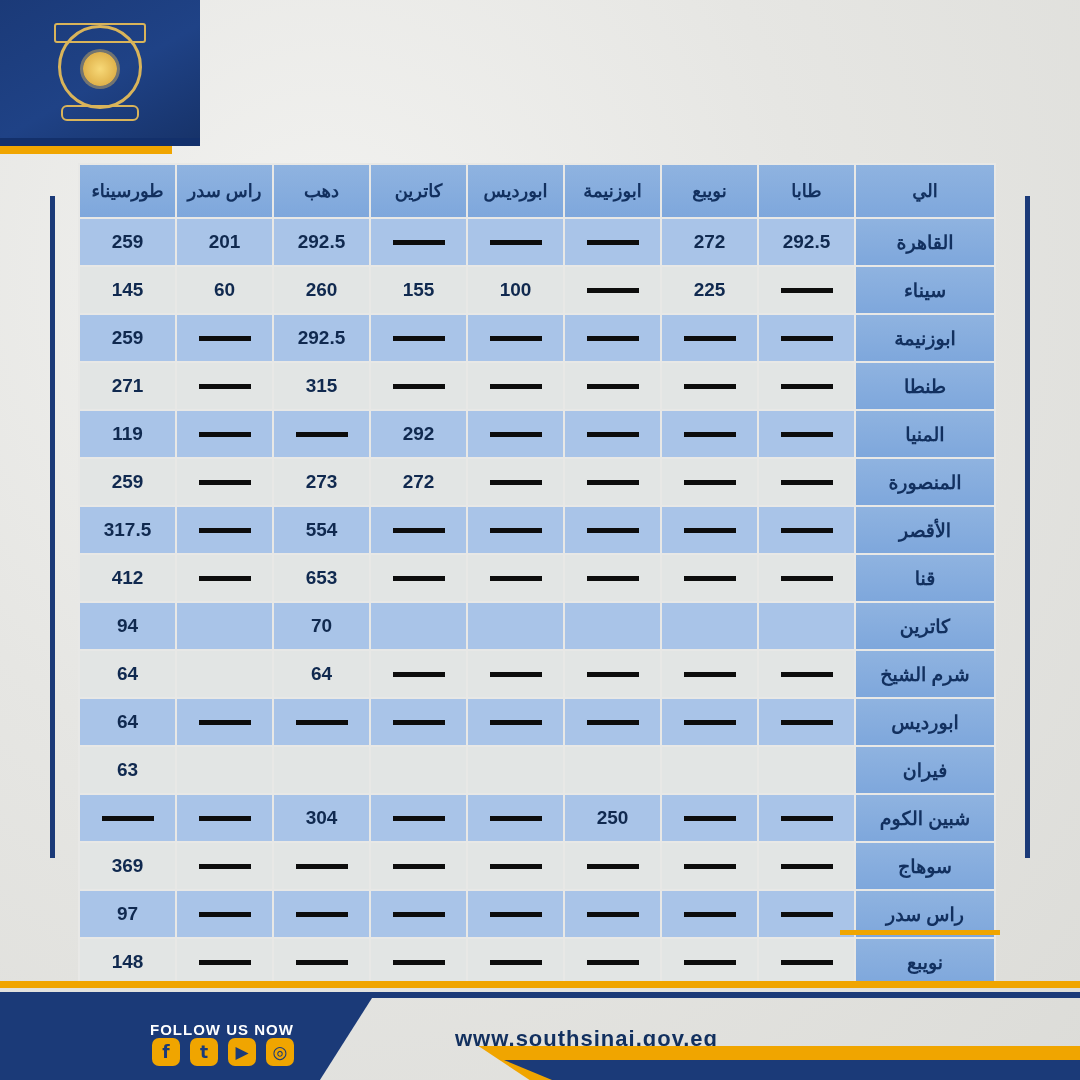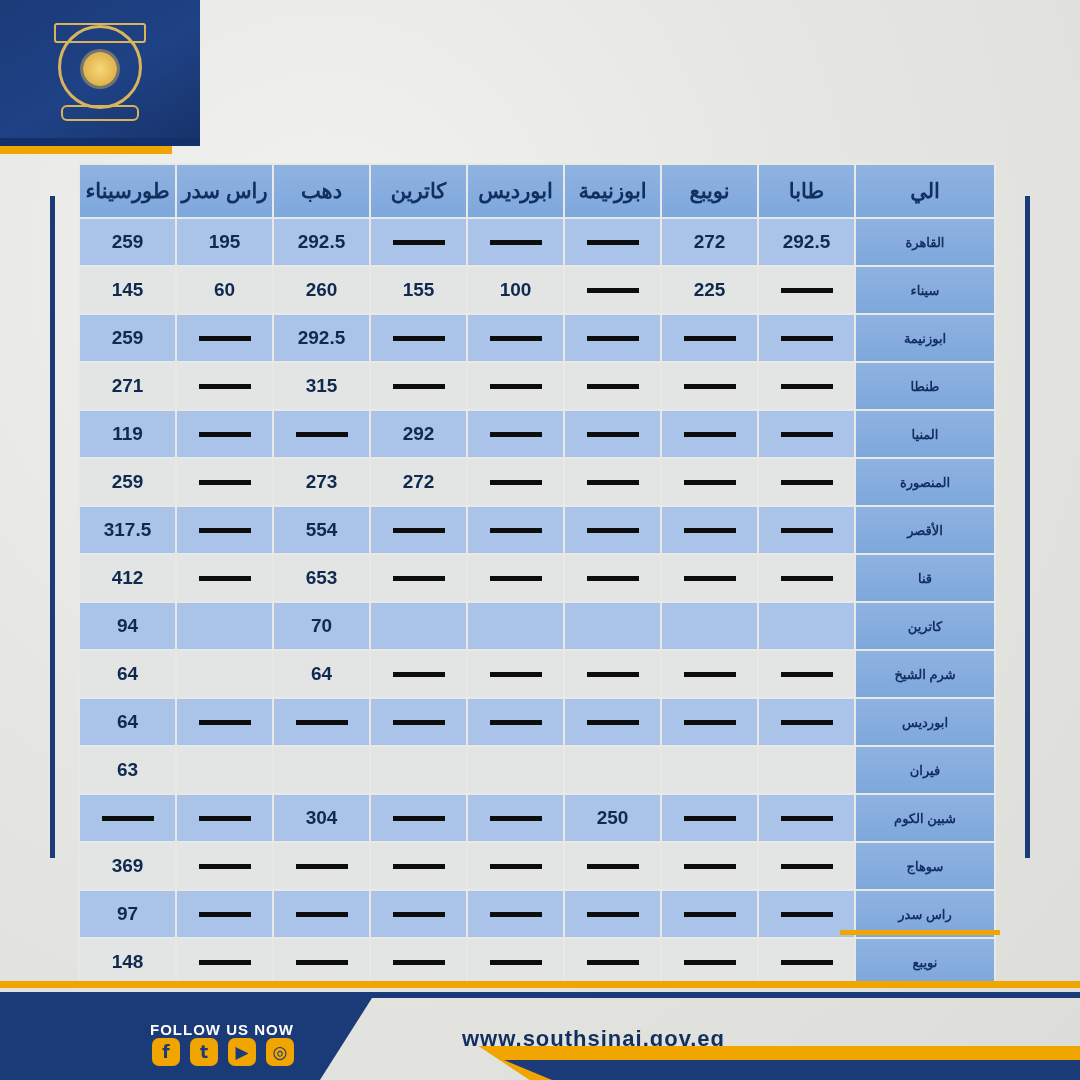--- a/index.html
+++ b/index.html
@@ -149,32 +149,32 @@
   table.fees th,
   table.fees td {
     text-align: center;
     vertical-align: middle;
     font-family: "Liberation Sans", sans-serif;
     border: 2px solid #e8e8e6;
   }
   table.fees thead th {
     background: linear-gradient(180deg, #8fb3e0 0%, #7ea7dc 100%);
     color: #12305f;
-    font-size: 21px;
+    font-size: 18px;
     font-weight: bold;
     height: 52px;
     padding: 0 4px;
   }
   table.fees thead th.corner {
     width: 130px;
   }
   table.fees tbody td.rowhead {
     background: linear-gradient(180deg, #8fb3e0 0%, #7ea7dc 100%);
     color: #12305f;
-    font-size: 13px;
+    font-size: 19px;
     font-weight: bold;
     height: 44px;
     width: 130px;
   }
   table.fees tbody td.cell {
     font-size: 19px;
     font-weight: bold;
     color: #10294f;
     height: 44px;
   }
@@ -254,21 +254,20 @@
   }
   .site-url {
     position: absolute;
     left: 455px;
     bottom: 28px;
     color: #12305f;
     font-size: 22px;
     font-weight: bold;
     letter-spacing: 1px;
     direction: ltr;
-    margin-left: 7px;
   }
   .corner-gold {
     position: absolute;
     right: 0;
     bottom: 0;
     width: 640px;
     height: 34px;
     background: #f0a500;
     clip-path: polygon(14% 100%, 100% 100%, 100% 0, 6% 0);
   }
@@ -335,21 +334,21 @@
       </thead>
       <tbody id="table-body">
           <tr class="band-a">
             <td class="rowhead">القاهرة</td>
             <td class="cell">292.5</td>
             <td class="cell">272</td>
             <td class="cell"><span class="dash"></span></td>
             <td class="cell"><span class="dash"></span></td>
             <td class="cell"><span class="dash"></span></td>
             <td class="cell">292.5</td>
-            <td class="cell">195</td>
+            <td class="cell">201</td>
             <td class="cell">259</td>
           </tr>
           <tr class="band-b">
             <td class="rowhead">سيناء</td>
             <td class="cell"><span class="dash"></span></td>
             <td class="cell">225</td>
             <td class="cell"><span class="dash"></span></td>
             <td class="cell">100</td>
             <td class="cell">155</td>
             <td class="cell">260</td>

